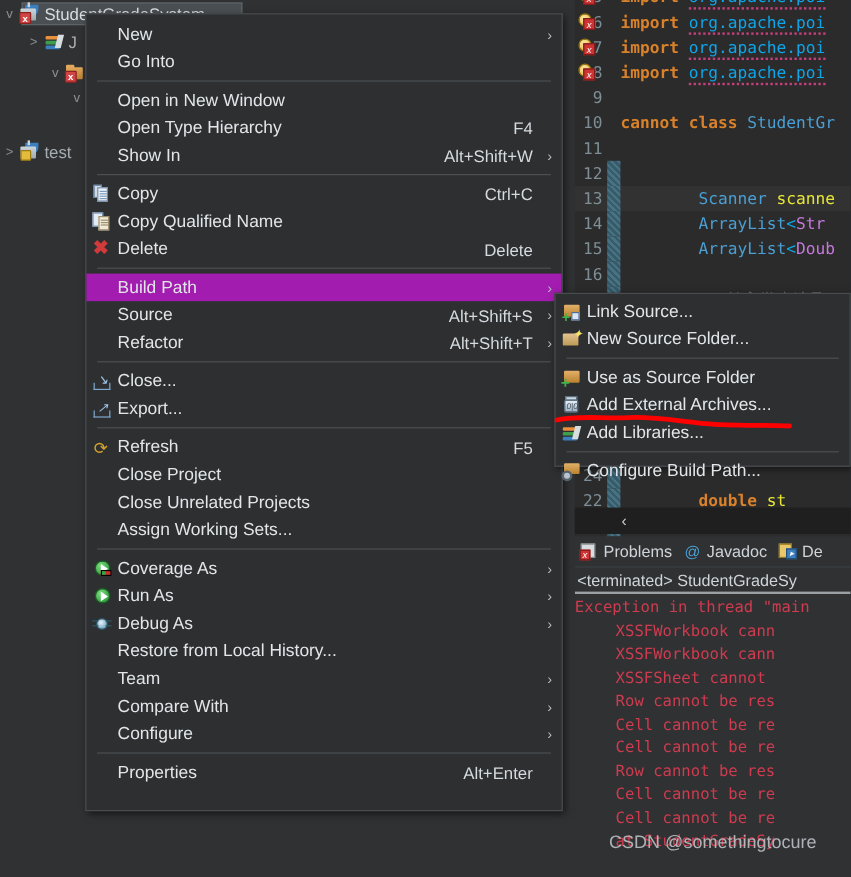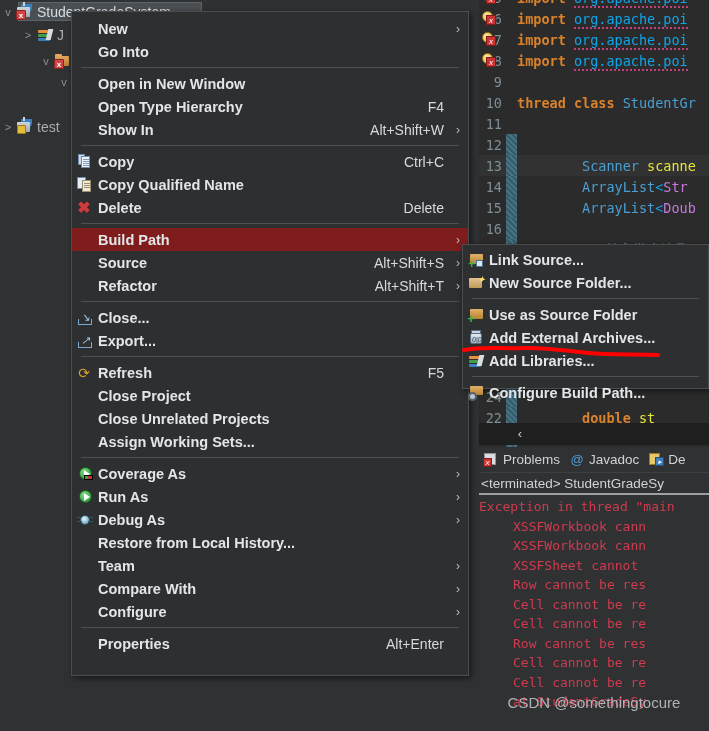--- a/index.html
+++ b/index.html
@@ -85,23 +85,23 @@
     background: #2d2f31;
     border: 1px solid #4a4d50;
     box-shadow: 2px 2px 6px rgba(0,0,0,.55);
     z-index: 40;
   }
   .mi {
     position: relative; display: flex; align-items: center;
     height: 23px; padding: 0 8px 0 0; color: #e2e6e9; font-size: 14.5px;
     white-space: nowrap; cursor: default;
   }
-  .mi.hl { background: #7f1d1d; }
+  .mi.hl { background: #a21caf; }
   .mi .mi-ico { width: 26px; flex: 0 0 26px; position: relative; height: 16px; }
-  .mi .mi-label { flex: 1 1 auto; font-weight: bold; }
+  .mi .mi-label { flex: 1 1 auto; }
   .mi .mi-key { color: #d5dade; font-size: 14px; padding-right: 2px; }
   .mi .mi-arrow { width: 14px; flex: 0 0 14px; text-align: right; color: #b6bcc0; font-size: 12px; }
   .mi .mi-arrow.empty { visibility: hidden; }
   .msep { height: 1px; background: #4d5053; margin: 4px 9px 4px 9px; }
 
   
   .mico { position: absolute; left: 4px; top: 0; width: 17px; height: 16px; }
   .mico .sheet {
     position: absolute; width: 9px; height: 12px; background: #eef2f7;
     border: 1px solid #6f8aa8;
@@ -425,21 +425,21 @@
       <span class="lnum">8</span>
       <span class="code-txt"><span class="kw">import </span><span class="pln squig">org.apache.poi</span></span>
     </div>
 
     <div class="code-line">
       <span class="lnum">9</span>
     </div>
 
     <div class="code-line">
       <span class="lnum">10</span>
-      <span class="code-txt"><span class="kw">thread class </span><span class="typ">StudentGr</span></span>
+      <span class="code-txt"><span class="kw">cannot class </span><span class="typ">StudentGr</span></span>
     </div>
 
     <div class="code-line">
       <span class="lnum">11</span>
     </div>
 
     <div class="code-line">
       <span class="lbar"></span>
       <span class="lnum">12</span>
     </div>

